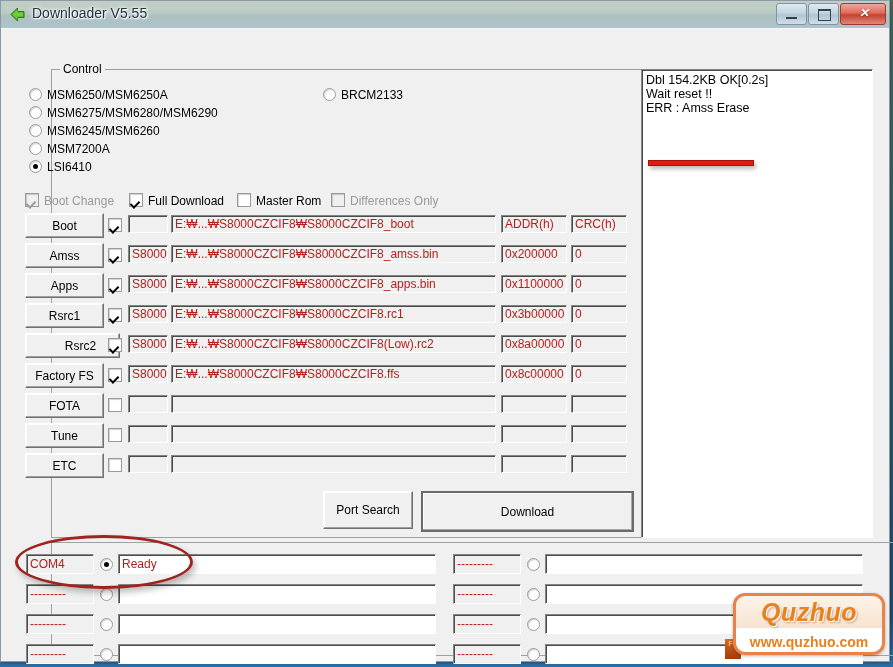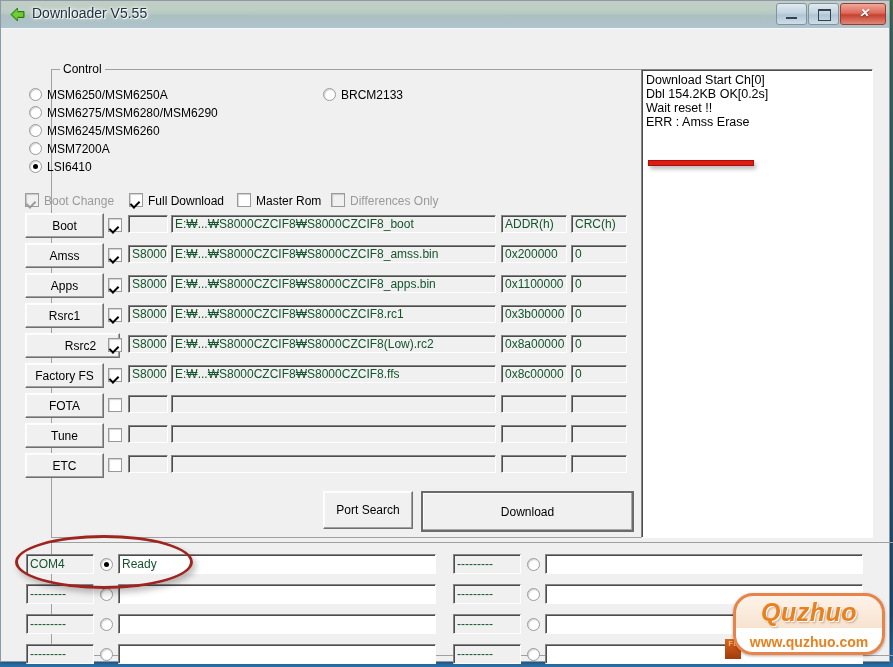--- a/index.html
+++ b/index.html
@@ -105,21 +105,21 @@
     border:1px solid #707070;border-top-color:#fff;border-left-color:#fff;
     box-shadow:inset -1px -1px 0 #a0a0a0, inset 1px 1px 0 #fcfcfc;
     font-family:"Liberation Sans", sans-serif;font-size:12px;color:#000;
     display:flex;align-items:center;justify-content:center;cursor:default;
   }
   .btn.def{border:2px solid #6b6b6b;box-shadow:inset -1px -1px 0 #a8a8a8, inset 1px 1px 0 #fcfcfc;}
   .fld{
     position:absolute;background:#f0f0f0;
     border:1px solid #fff;border-top-color:#848484;border-left-color:#848484;
     box-shadow:inset 1px 1px 0 #4c4c4c;
-    font-size:12px;color:#14532d;
+    font-size:12px;color:#b91c1c;
     display:flex;align-items:center;padding-left:3px;
     overflow:hidden;white-space:nowrap;box-sizing:border-box;
   }
   .fld.white{background:#fff;}
   .logbox{
     position:absolute;background:#fff;
     border:1px solid #fff;border-top-color:#848484;border-left-color:#848484;
     box-shadow:inset 1px 1px 0 #4c4c4c;
     overflow:hidden;
   }
@@ -135,21 +135,21 @@
     box-shadow:2px 3px 4px rgba(0,0,0,.28);
   }
   .annot-ellipse{
     position:absolute;border:3px solid #9e2420;border-radius:50%;
     box-shadow:3px 4px 6px rgba(0,0,0,.25);
     pointer-events:none;
   }
   
   #wm{
     position:absolute;right:4px;bottom:6px;width:146px;height:56px;
-    border:3px solid #e8834a;border-radius:20px;
+    border:3px solid #e8834a;border-radius:12px;
     background:linear-gradient(180deg,#fdf3ea 0%,#f7e2cf 58%,#ffffff 58%,#ffffff 100%);
     box-shadow:0 1px 3px rgba(0,0,0,.3);
     overflow:hidden;
   }
   #wm .wm-logo{
     position:absolute;left:0;right:0;top:2px;text-align:center;
     font-size:25px;font-weight:bold;font-style:italic;
     color:#e8811f;letter-spacing:.5px;
     text-shadow:1px 1px 0 #fff, 2px 2px 2px rgba(120,60,0,.35);
   }
@@ -285,21 +285,20 @@
           <div class="fld" style="left:500px;top:426px;width:66px;height:18px;"></div>
           <div class="fld" style="left:570px;top:426px;width:56px;height:18px;"></div>
         </div>
       </div>
 
     <div class="btn def" style="left:420px;top:462px;width:209px;height:37px;">Download</div>
     <div class="btn" style="left:322px;top:462px;width:88px;height:36px;">Port Search</div>
 
     <div class="logbox" style="left:640px;top:40px;width:230px;height:467px;">
       <div id="log-lines" style="padding-top:3px;">
-          <div class="logline">Download Start Ch[0]</div>
           <div class="logline">Dbl 154.2KB OK[0.2s]</div>
           <div class="logline">Wait reset !!</div>
           <div class="logline">ERR : Amss Erase</div>
         </div>
     </div>
     <div class="annot-line" style="left:647px;top:131px;width:106px;"></div>
 
     <div class="group" style="left:14px;top:513px;width:856px;height:112px;"></div>
     <div id="ports-left">
         <div style="position:absolute;left:0;top:0;">

